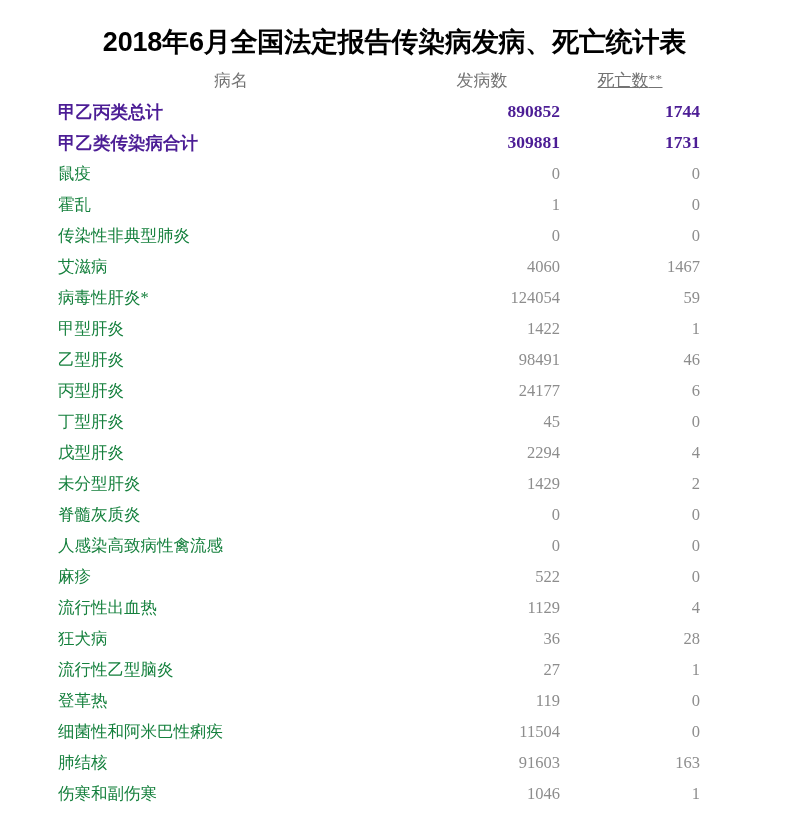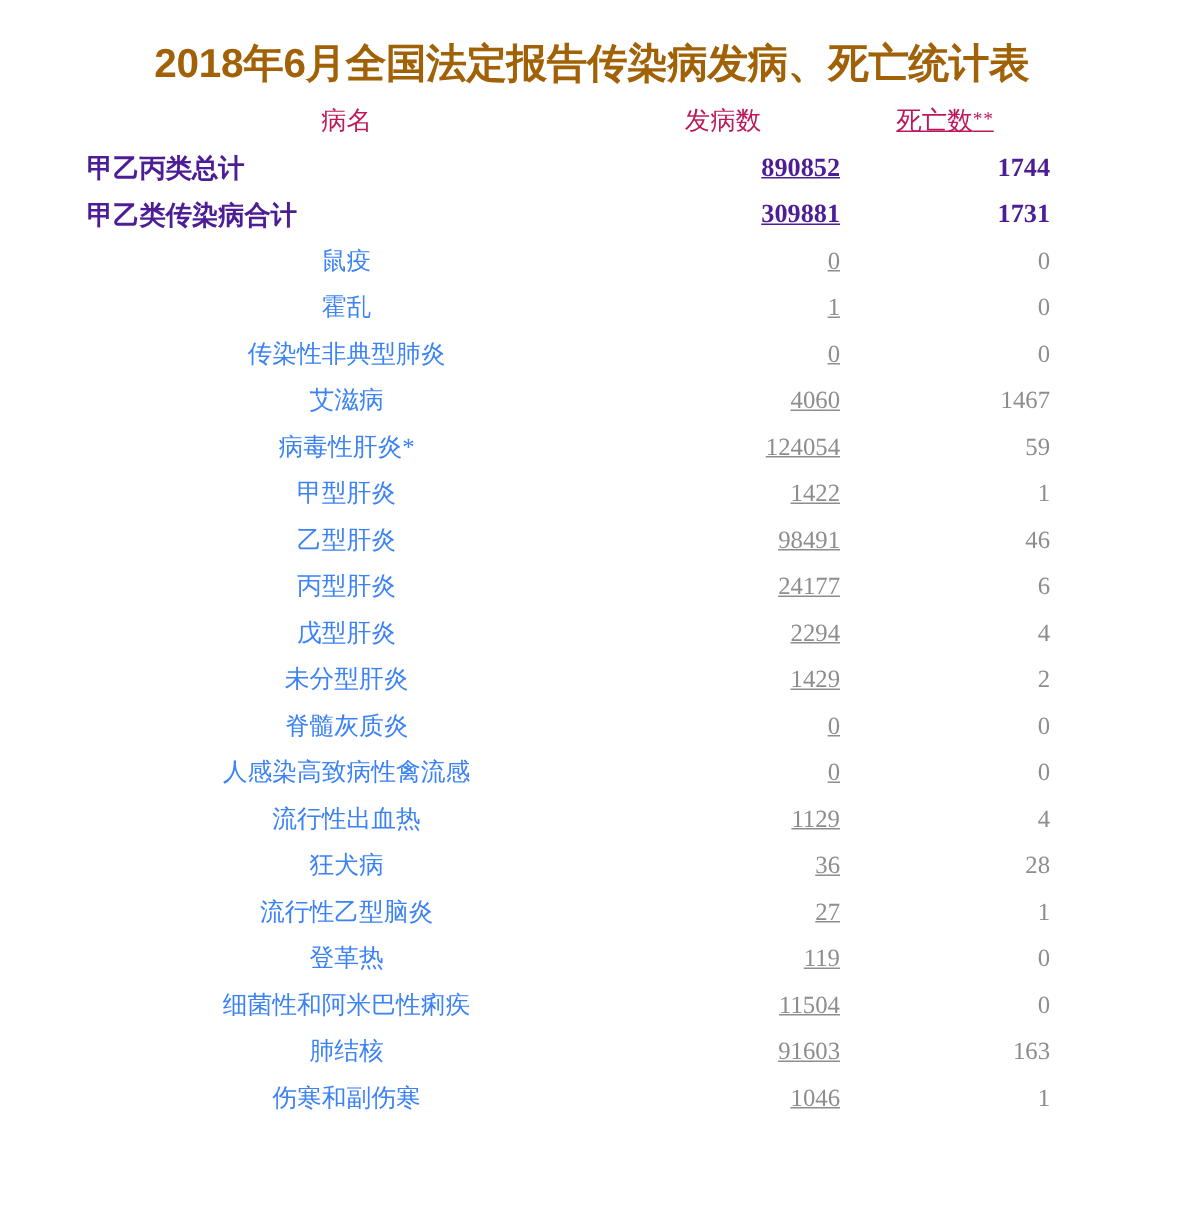--- a/index.html
+++ b/index.html
@@ -27,21 +27,21 @@
   .title {
     position: absolute;
     left: 0;
     top: 24px;
     width: 789px;
     text-align: center;
     font-family: "Liberation Sans", "DejaVu Sans", sans-serif;
     font-weight: bold;
     font-size: 27px;
     letter-spacing: -0.2px;
-    color: #a16207;
+    color: #000000;
     white-space: nowrap;
   }
 
   
   .table-wrap {
     position: absolute;
     left: 58px;
     top: 65px;
     width: 642px;
   }
@@ -61,21 +61,21 @@
     padding: 0;
     border: 0;
     font-weight: normal;
     vertical-align: middle;
   }
 
   
   tr.header-row th {
     height: 31px;
     font-size: 17px;
-    color: #be185d;
+    color: #737373;
     font-family: "Liberation Serif", "DejaVu Serif", serif;
   }
   th.h-name  { text-align: center; padding-right: 104px; }
   th.h-cases { text-align: center; padding-right: 32px; }
   th.h-death { text-align: center; padding-right: 22px; text-decoration: underline; }
   th.h-death .stars { font-size: 13px; vertical-align: 3px; letter-spacing: 0.5px; }
 
   
   .rule-top td,
   .rule-head td,
@@ -86,30 +86,30 @@
     font-size: 0;
     border-top: 1.4px solid #2f2f2f;
   }
 
   
   tr.data-row td {
     height: 31px;
     font-size: 16.5px;
   }
   tr.data-row td.v-name {
-    text-align: center;
-    color: #3b82f6;
+    text-align: left;
+    color: #15803d;
     white-space: nowrap;
   }
   tr.data-row td.v-num {
     text-align: right;
     color: #8d8d8d;
     font-family: "Liberation Serif", "DejaVu Serif", serif;
   }
-  td.v-cases { padding-right: 33px; text-decoration: underline; }
+  td.v-cases { padding-right: 33px; }
   td.v-death { padding-right: 7px; }
 
   
   .lvl0 { padding-left: 8px; }
   .lvl1 { padding-left: 30px; margin-left: 31px; }
   .lvl2 { padding-left: 46px; }
   .lvl3 { padding-left: 76px; }
 
   
   tr.total-row td {
@@ -200,40 +200,50 @@
             <td class="v-name lvl3">乙型肝炎</td>
             <td class="v-num v-cases">98491</td>
             <td class="v-num v-death">46</td>
           </tr>
           <tr class="data-row">
             <td class="v-name lvl3">丙型肝炎</td>
             <td class="v-num v-cases">24177</td>
             <td class="v-num v-death">6</td>
           </tr>
           <tr class="data-row">
+            <td class="v-name lvl3">丁型肝炎</td>
+            <td class="v-num v-cases">45</td>
+            <td class="v-num v-death">0</td>
+          </tr>
+          <tr class="data-row">
             <td class="v-name lvl3">戊型肝炎</td>
             <td class="v-num v-cases">2294</td>
             <td class="v-num v-death">4</td>
           </tr>
           <tr class="data-row">
             <td class="v-name lvl3">未分型肝炎</td>
             <td class="v-num v-cases">1429</td>
             <td class="v-num v-death">2</td>
           </tr>
           <tr class="data-row">
             <td class="v-name lvl2">脊髓灰质炎</td>
             <td class="v-num v-cases">0</td>
             <td class="v-num v-death">0</td>
           </tr>
           <tr class="data-row">
             <td class="v-name lvl2">人感染高致病性禽流感</td>
             <td class="v-num v-cases">0</td>
             <td class="v-num v-death">0</td>
           </tr>
           <tr class="data-row">
+            <td class="v-name lvl2">麻疹</td>
+            <td class="v-num v-cases">522</td>
+            <td class="v-num v-death">0</td>
+          </tr>
+          <tr class="data-row">
             <td class="v-name lvl2">流行性出血热</td>
             <td class="v-num v-cases">1129</td>
             <td class="v-num v-death">4</td>
           </tr>
           <tr class="data-row">
             <td class="v-name lvl2">狂犬病</td>
             <td class="v-num v-cases">36</td>
             <td class="v-num v-death">28</td>
           </tr>
           <tr class="data-row">

